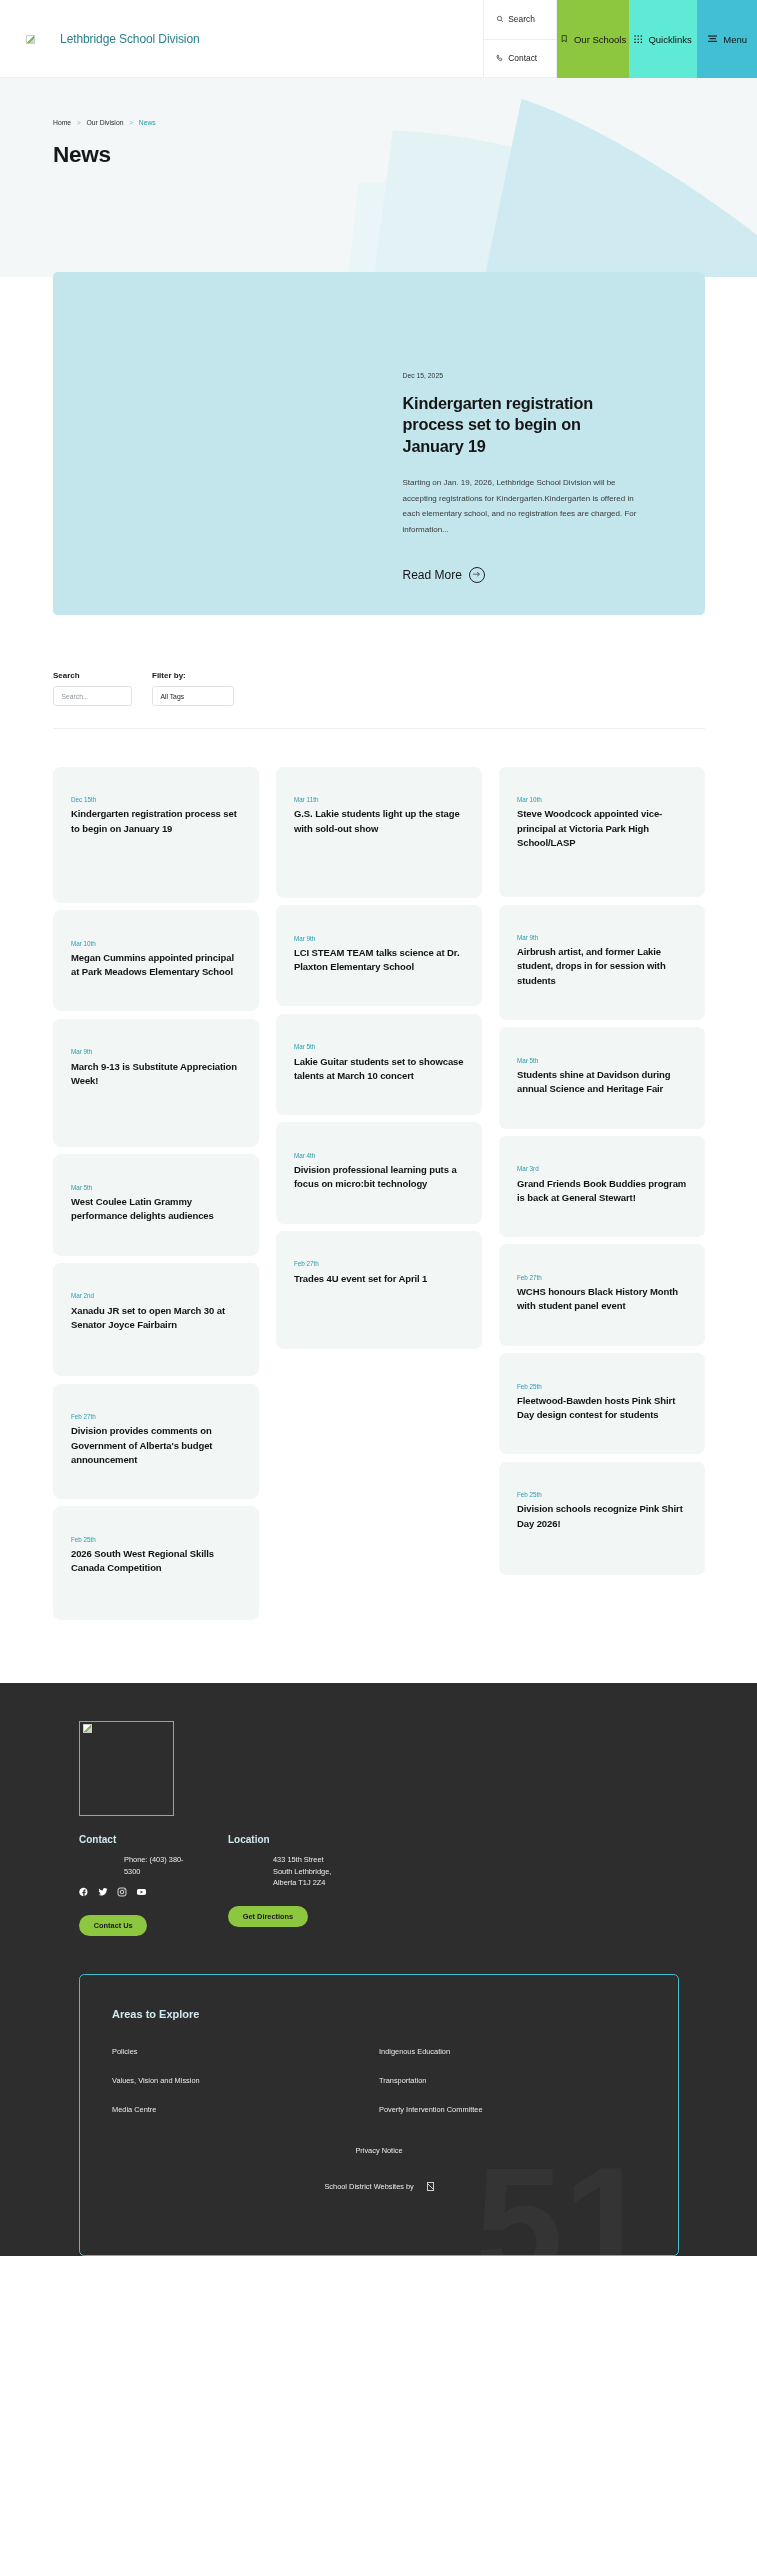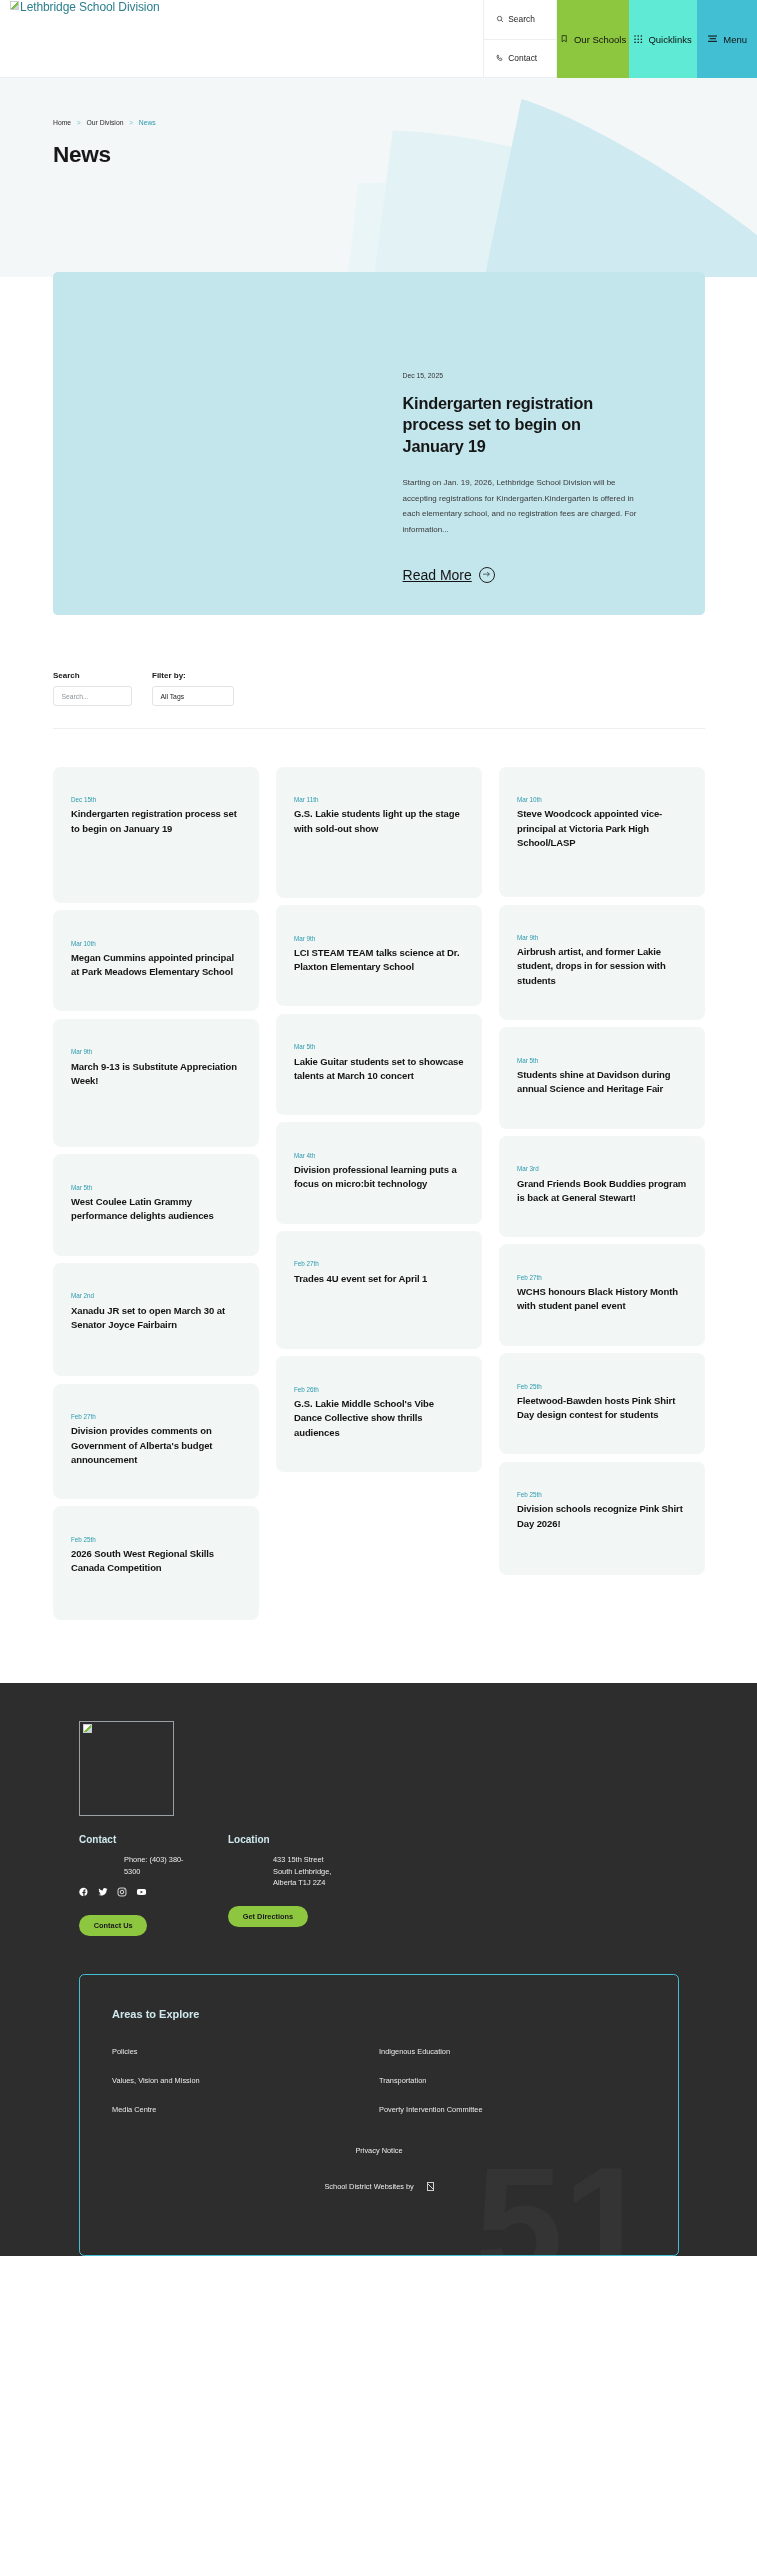--- a/index.html
+++ b/index.html
@@ -15,24 +15,25 @@
   
   .site-header{
     position:relative;
     height:78px;
     background:#ffffff;
     display:flex;
     align-items:stretch;
     border-bottom:0.5px solid #eceff1;
   }
   .brand{
-    display:flex;align-items:flex-start;
-    padding-left:10px;
+    display:flex;align-items:center;
+    padding-left:26px;
     flex:0 0 auto;
     width:295px;
+    gap:24px;
   }
   .brand-img{
     width:9px;height:9px;
     display:inline-block;
     border:0.5px solid #c9cdd1;
     background:
       linear-gradient(135deg,#ffffff 0 45%, #7bbf3f 45% 70%, #cfd4d8 70% 100%);
     margin-right:1.1px;
     flex:0 0 auto;
     position:relative;top:0.5px;
@@ -112,21 +113,21 @@
     padding:100px 42px 32px 10.5px;
   }
   .feat-date{font-size:6.8px;color:#333;margin-bottom:14px;}
   .feat-title{
     font-size:16.3px;line-height:1.32;font-weight:700;color:#161616;
     letter-spacing:-0.2px;margin-bottom:18px;max-width:242px;
   }
   .feat-excerpt{
     font-size:8px;line-height:1.95;color:#3a3a3a;max-width:247px;margin-bottom:29px;
   }
-  .read-more{display:inline-flex;gap:6.8px;font-size:14px;color:#141414;cursor:pointer;text-decoration:underline;}
+  .read-more{display:inline-flex;align-items:center;gap:6.8px;font-size:12px;color:#141414;cursor:pointer;}
   .rm-circle{
     width:16px;height:16px;border-radius:50%;border:0.8px solid #222;
     display:flex;align-items:center;justify-content:center;
   }
 
   
   .filters{padding:51px 53px 0 53px;background:#fff;}
   .filters-row{display:flex;gap:20px;}
   .field{display:flex;flex-direction:column;}
   .field-label{font-size:8px;font-weight:700;color:#171717;margin-bottom:6.3px;}
@@ -379,25 +380,20 @@
         </article>
         <article class="news-card">
           <div class="nc-date">Mar 4th</div>
           <h3 class="nc-title">Division professional learning puts a focus on micro:bit technology</h3>
           <div class="nc-pad" style="height: 32px;"></div>
         </article>
         <article class="news-card">
           <div class="nc-date">Feb 27th</div>
           <h3 class="nc-title">Trades 4U event set for April 1</h3>
           <div class="nc-pad" style="height: 63px;"></div>
-        </article>
-        <article class="news-card">
-          <div class="nc-date">Feb 26th</div>
-          <h3 class="nc-title">G.S. Lakie Middle School's Vibe Dance Collective show thrills audiences</h3>
-          <div class="nc-pad" style="height: 32px;"></div>
         </article>
       </div>
       <div class="news-col">
         <article class="news-card">
           <div class="nc-date">Mar 10th</div>
           <h3 class="nc-title">Steve Woodcock appointed vice-principal at Victoria Park High School/LASP</h3>
           <div class="nc-pad" style="height: 47px;"></div>
         </article>
         <article class="news-card">
           <div class="nc-date">Mar 9th</div>

